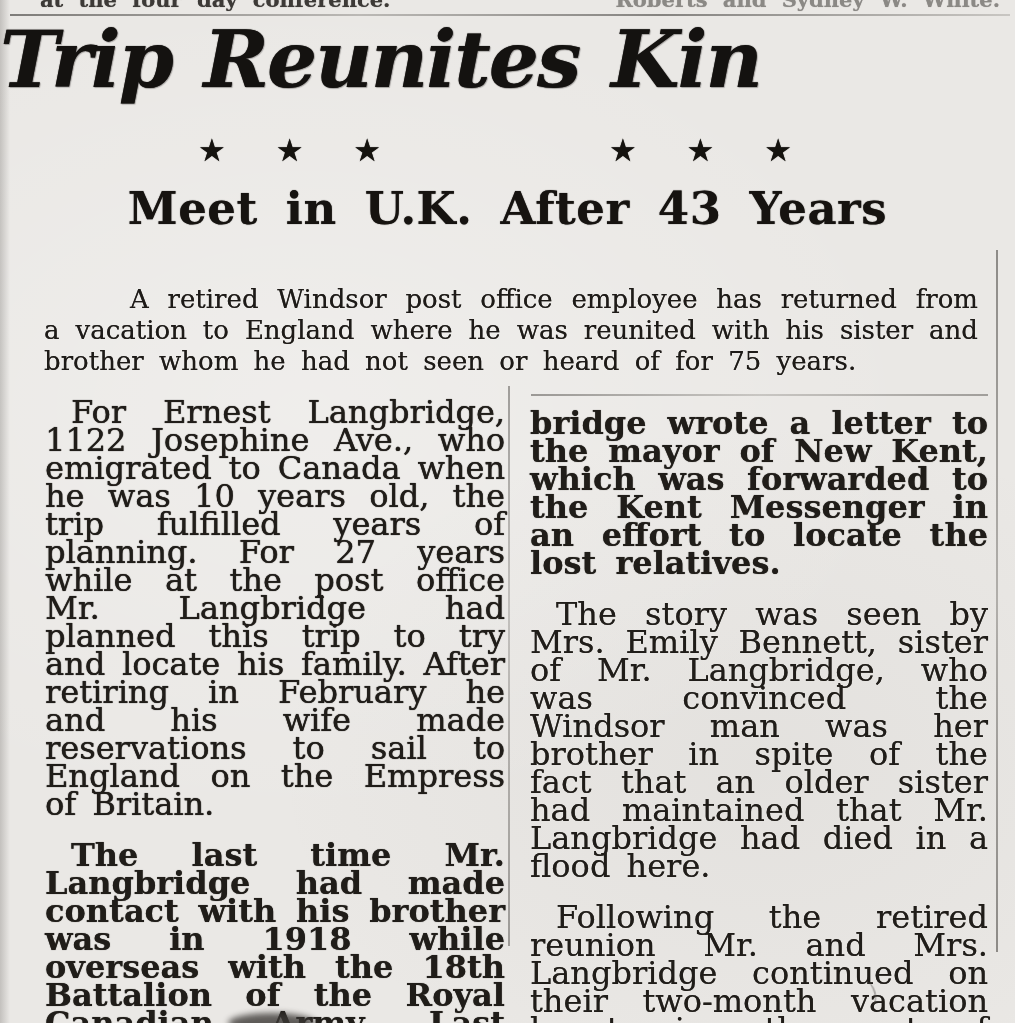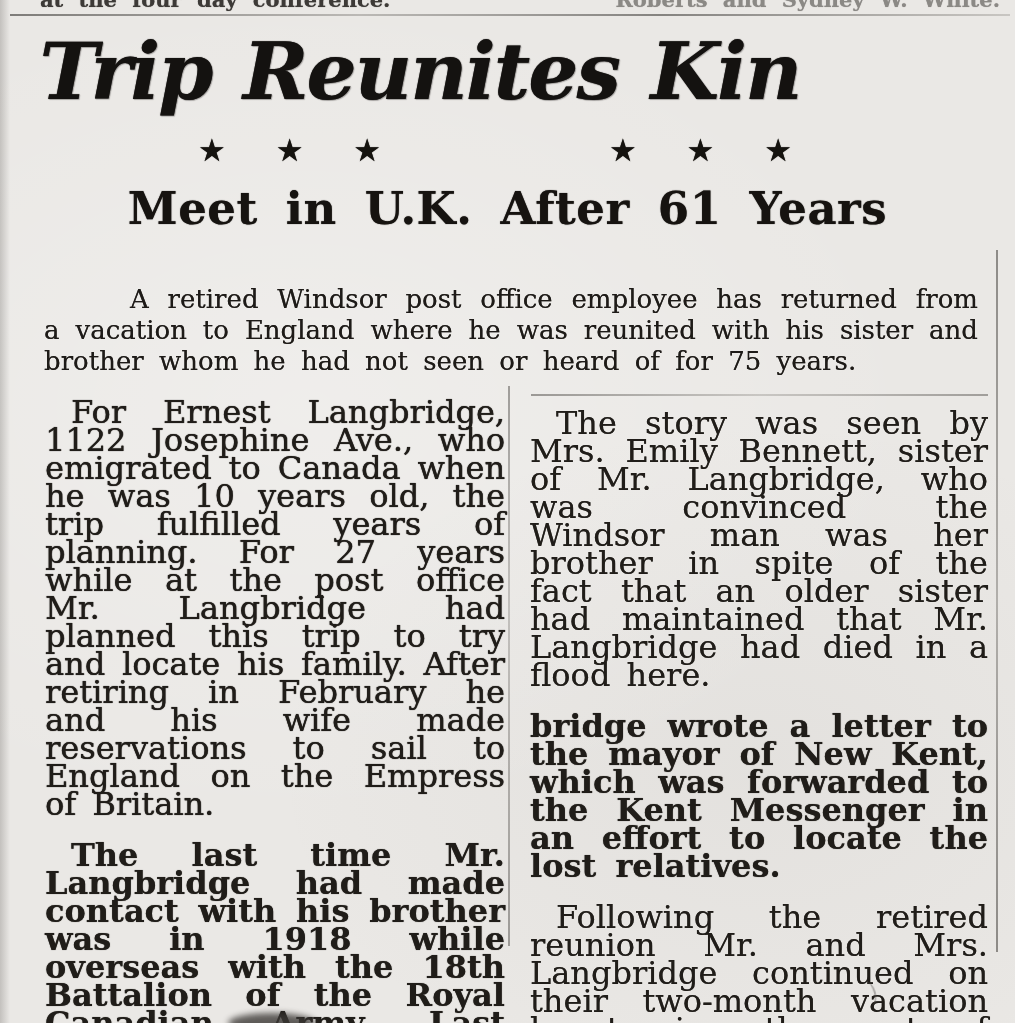--- a/index.html
+++ b/index.html
@@ -36,22 +36,21 @@
     color:#262320;
     text-shadow:0 0 .8px rgba(35,32,28,.85);
     word-spacing:8px;white-space:nowrap;
   }
   .cut-top-right{opacity:.55;filter:blur(.4px);}
   .top-rule{
     position:absolute;left:10px;top:14px;width:1000px;height:2px;
     background:linear-gradient(90deg, rgba(90,88,85,.75), rgba(130,127,123,.45) 35%, rgba(90,88,85,.7) 65%, rgba(150,147,142,.4));
   }
   .headline{
-    position:absolute;left:0;top:26px;width:840px;
-    text-align:center;
+    position:absolute;left:0;top:14px;width:840px;
     font-style:italic;font-weight:bold;
     font-size:79px;line-height:92px;
     letter-spacing:-2px;word-spacing:6px;
     color:#141210;
     text-shadow:0 0 1px rgba(20,17,14,.9), 1px 1px 1px rgba(20,17,14,.25);
     white-space:nowrap;
   }
   .stars-row{
     position:absolute;left:198px;top:132px;width:614px;
     display:flex;justify-content:space-between;
@@ -138,35 +137,35 @@
 
   <div class="top-rule"></div>
 
   <div class="headline">Trip Reunites Kin</div>
 
   <div class="stars-row">
     <span class="star-group">★ ★ ★</span>
     <span class="star-group">★ ★ ★</span>
   </div>
 
-  <div class="subhead">Meet in U.K. After 61 Years</div>
+  <div class="subhead">Meet in U.K. After 43 Years</div>
 
   <p class="lead">A retired Windsor post office employee has returned from a vacation to England where he was reunited with his sister and brother whom he had not seen or heard of for 75 years.</p>
 
   <div class="col col-left">
     <p class="para semibold indent">For Ernest Langbridge, 1122 Josephine Ave., who emigrated to Canada when he was 10 years old, the trip fulfilled years of planning. For 27 years while at the post office Mr. Langbridge had planned this trip to try and locate his family. After retiring in February he and his wife made reservations to sail to England on the Empress of Britain.</p>
     <p class="para bold indent">The last time Mr. Langbridge had made contact with his brother was in 1918 while overseas with the 18th Battalion of the Royal Canadian Army. Last October, Mrs. Lang-</p>
   </div>
 
   <div class="col-divider"></div>
   <div class="right-col-rule"></div>
 
   <div class="col col-right">
+    <p class="para bold">bridge wrote a letter to the mayor of New Kent, which was forwarded to the Kent Messenger in an effort to locate the lost relatives.</p>
     <p class="para indent">The story was seen by Mrs. Emily Bennett, sister of Mr. Langbridge, who was convinced the Windsor man was her brother in spite of the fact that an older sister had maintained that Mr. Langbridge had died in a flood here.</p>
-    <p class="para bold">bridge wrote a letter to the mayor of New Kent, which was forwarded to the Kent Messenger in an effort to locate the lost relatives.</p>
     <p class="para indent">Following the retired reunion Mr. and Mrs. Langbridge continued on their two-month vacation by touring the rest of England.</p>
   </div>
 
   <div class="right-edge-rule"></div>
 
   <div class="bottom-arc"></div>
   <div class="bottom-mark"></div>
 
 </div>
 

